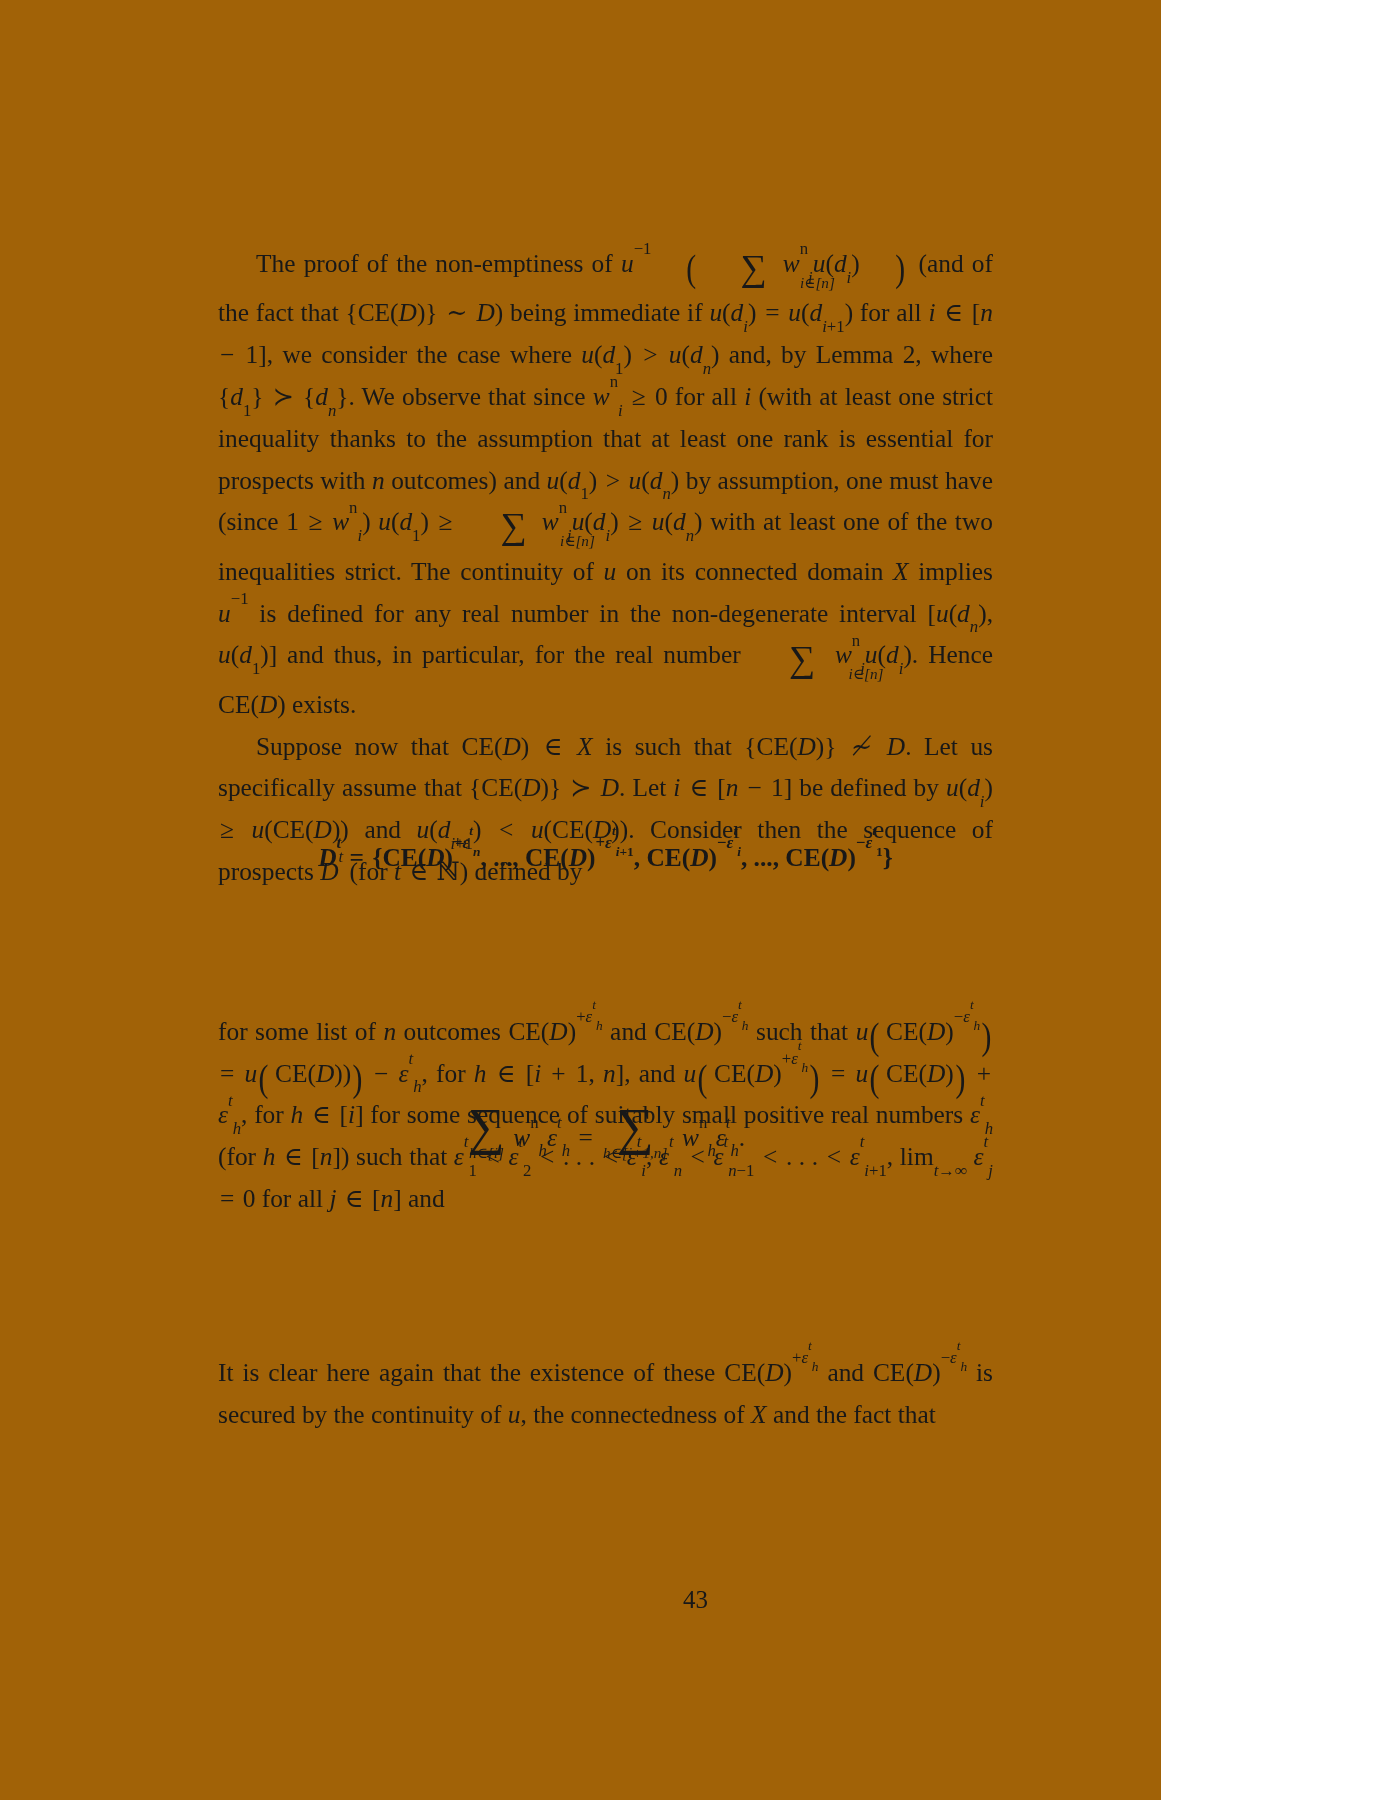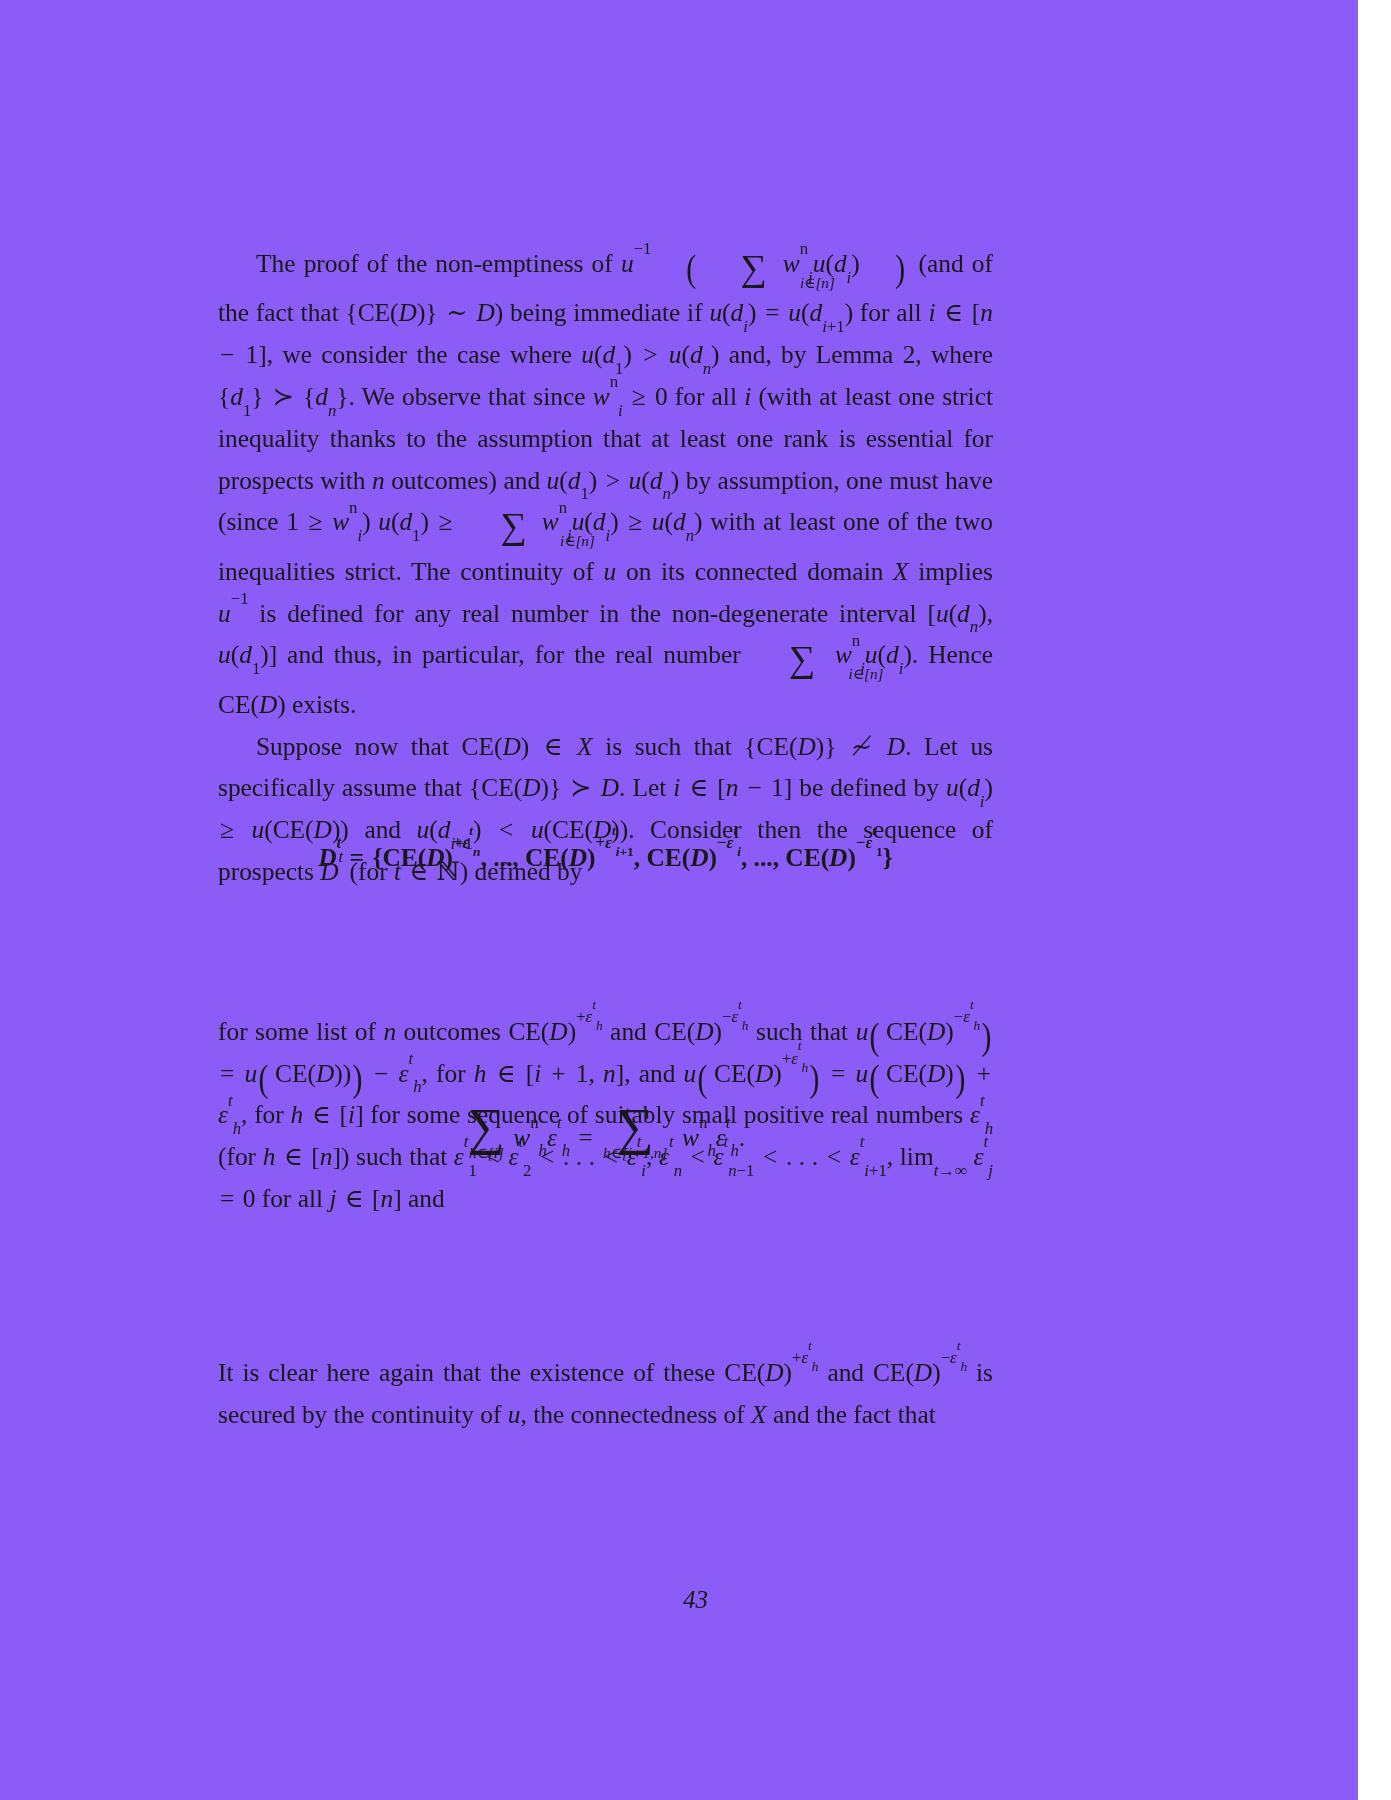--- a/index.html
+++ b/index.html
@@ -11,23 +11,23 @@
     width: 1391px;
     height: 1800px;
     font-family: "Liberation Serif", "DejaVu Serif", serif;
     color: #1a1a1a;
     position: relative;
     overflow: hidden;
   }
   .page {
     position: absolute;
     left: 0; top: 0;
-    width: 1358px;
+    width: 1161px;
     height: 1800px;
-    background: #8b5cf6;
+    background: #a16207;
   }
   .textblock {
     position: absolute;
     left: 218px;
     top: 243px;
     width: 775px;
   }
   p.para {
     margin: 0;
     font-size: 25.4px;
@@ -117,21 +117,20 @@
   .eqbody { display: inline-block; vertical-align: middle; }
 
   .pagenum {
     position: absolute;
     left: 0;
     top: 1586px;
     width: 1391px;
     text-align: center;
     font-size: 25px;
     color: #181818;
-    font-style: italic;
   }
 </style>
 </head>
 <body>
 
 <div class="page">
 
   <div class="textblock">
 
     <p class="para indent">

